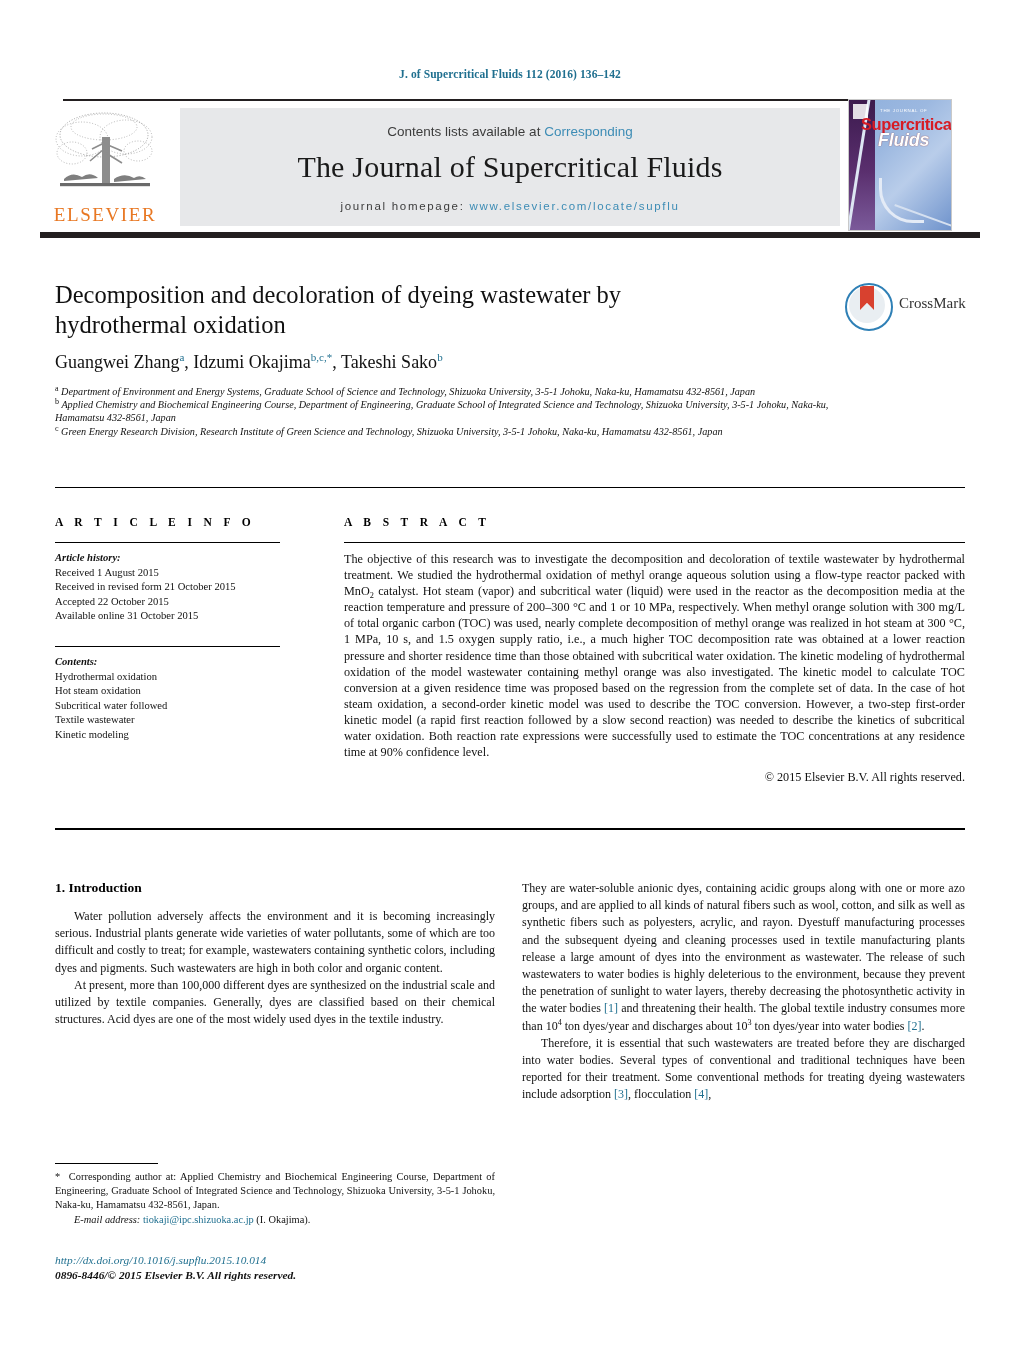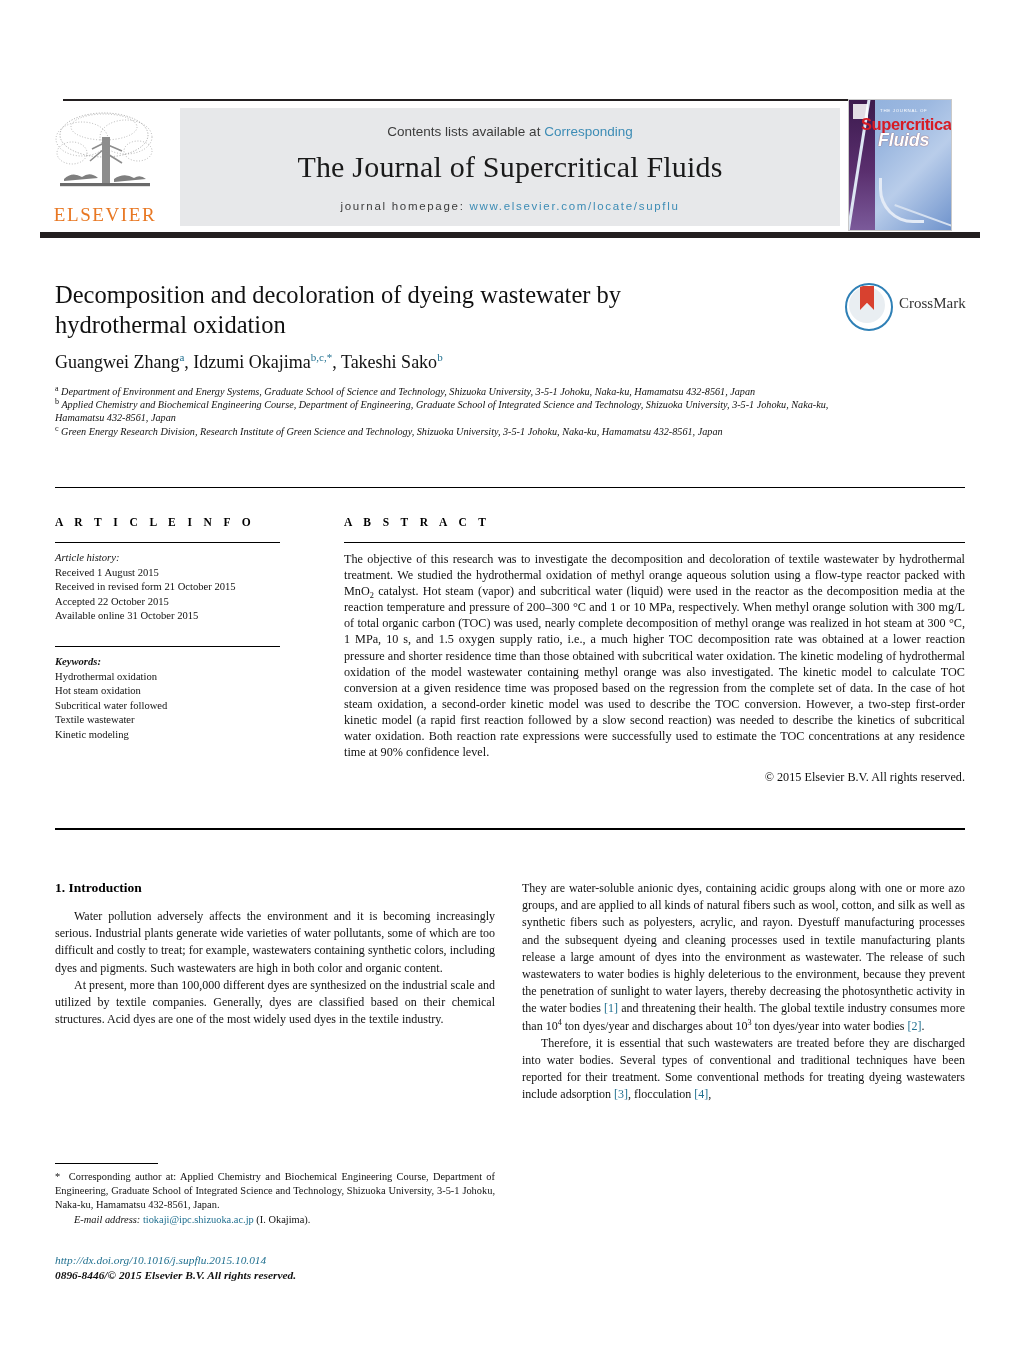--- a/index.html
+++ b/index.html
@@ -343,21 +343,21 @@
     top: 551px;
     left: 55px;
     width: 250px;
     font-family: "Liberation Serif", serif;
     font-size: 10.6px;
     line-height: 14.6px;
     color: #111111;
   }
   .info-col .lead {
     font-style: italic;
-    font-weight: normal;
+    font-weight: bold;
   }
   .info-sep {
     position: absolute;
     top: 646px;
     left: 55px;
     width: 225px;
     height: 1.1px;
     background: #000000;
   }
   .keywords-block {
@@ -476,20 +476,21 @@
   .issn { font-weight: bold; color: #111111; }
 
   sup { font-size: 0.68em; vertical-align: super; line-height: 0; }
   sub { font-size: 0.68em; vertical-align: sub; line-height: 0; }
 </style>
 </head>
 <body>
 
 <div class="page">
 
+  <div class="running-head">J. of Supercritical Fluids 112 (2016) 136–142</div>
 
   <div class="masthead">
     <div class="rule-top"></div>
 
     <div class="elsevier-logo">
       <div class="tree-box">
         <svg width="106" height="86" viewBox="0 0 106 86" aria-hidden="true">
           <g fill="#6f6f6f">
             <ellipse cx="52" cy="26" rx="44" ry="22" fill="none" stroke="#7a7a7a" stroke-width="0.6" stroke-dasharray="1.2 1.6"></ellipse>
             <ellipse cx="30" cy="30" rx="26" ry="17" fill="none" stroke="#8a8a8a" stroke-width="0.6" stroke-dasharray="1 1.8"></ellipse>
@@ -559,21 +560,21 @@
     <div class="lead">Article history:</div>
     <div>Received 1 August 2015</div>
     <div>Received in revised form 21 October 2015</div>
     <div>Accepted 22 October 2015</div>
     <div>Available online 31 October 2015</div>
   </div>
 
   <div class="info-sep"></div>
 
   <div class="keywords-block">
-    <div class="lead">Keywords:</div>
+    <div class="lead">Contents:</div>
     <div>Hydrothermal oxidation</div>
     <div>Hot steam oxidation</div>
     <div>Subcritical water followed</div>
     <div>Textile wastewater</div>
     <div>Kinetic modeling</div>
   </div>
 
   <div class="abstract-col">
     <p>The objective of this research was to investigate the decomposition and decoloration of textile wastewater by hydrothermal treatment. We studied the hydrothermal oxidation of methyl orange aqueous solution using a flow-type reactor packed with MnO<sub>2</sub> catalyst. Hot steam (vapor) and subcritical water (liquid) were used in the reactor as the decomposition media at the reaction temperature and pressure of 200–300&nbsp;°C and 1 or 10&nbsp;MPa, respectively. When methyl orange solution with 300&nbsp;mg/L of total organic carbon (TOC) was used, nearly complete decomposition of methyl orange was realized in hot steam at 300&nbsp;°C, 1&nbsp;MPa, 10&nbsp;s, and 1.5 oxygen supply ratio, i.e., a much higher TOC decomposition rate was obtained at a lower reaction pressure and shorter residence time than those obtained with subcritical water oxidation. The kinetic modeling of hydrothermal oxidation of the model wastewater containing methyl orange was also investigated. The kinetic model to calculate TOC conversion at a given residence time was proposed based on the regression from the complete set of data. In the case of hot steam oxidation, a second-order kinetic model was used to describe the TOC conversion. However, a two-step first-order kinetic model (a rapid first reaction followed by a slow second reaction) was needed to describe the kinetics of subcritical water oxidation. Both reaction rate expressions were successfully used to estimate the TOC concentrations at any residence time at 90% confidence level.</p>
     <div class="copyright">© 2015 Elsevier B.V. All rights reserved.</div>

